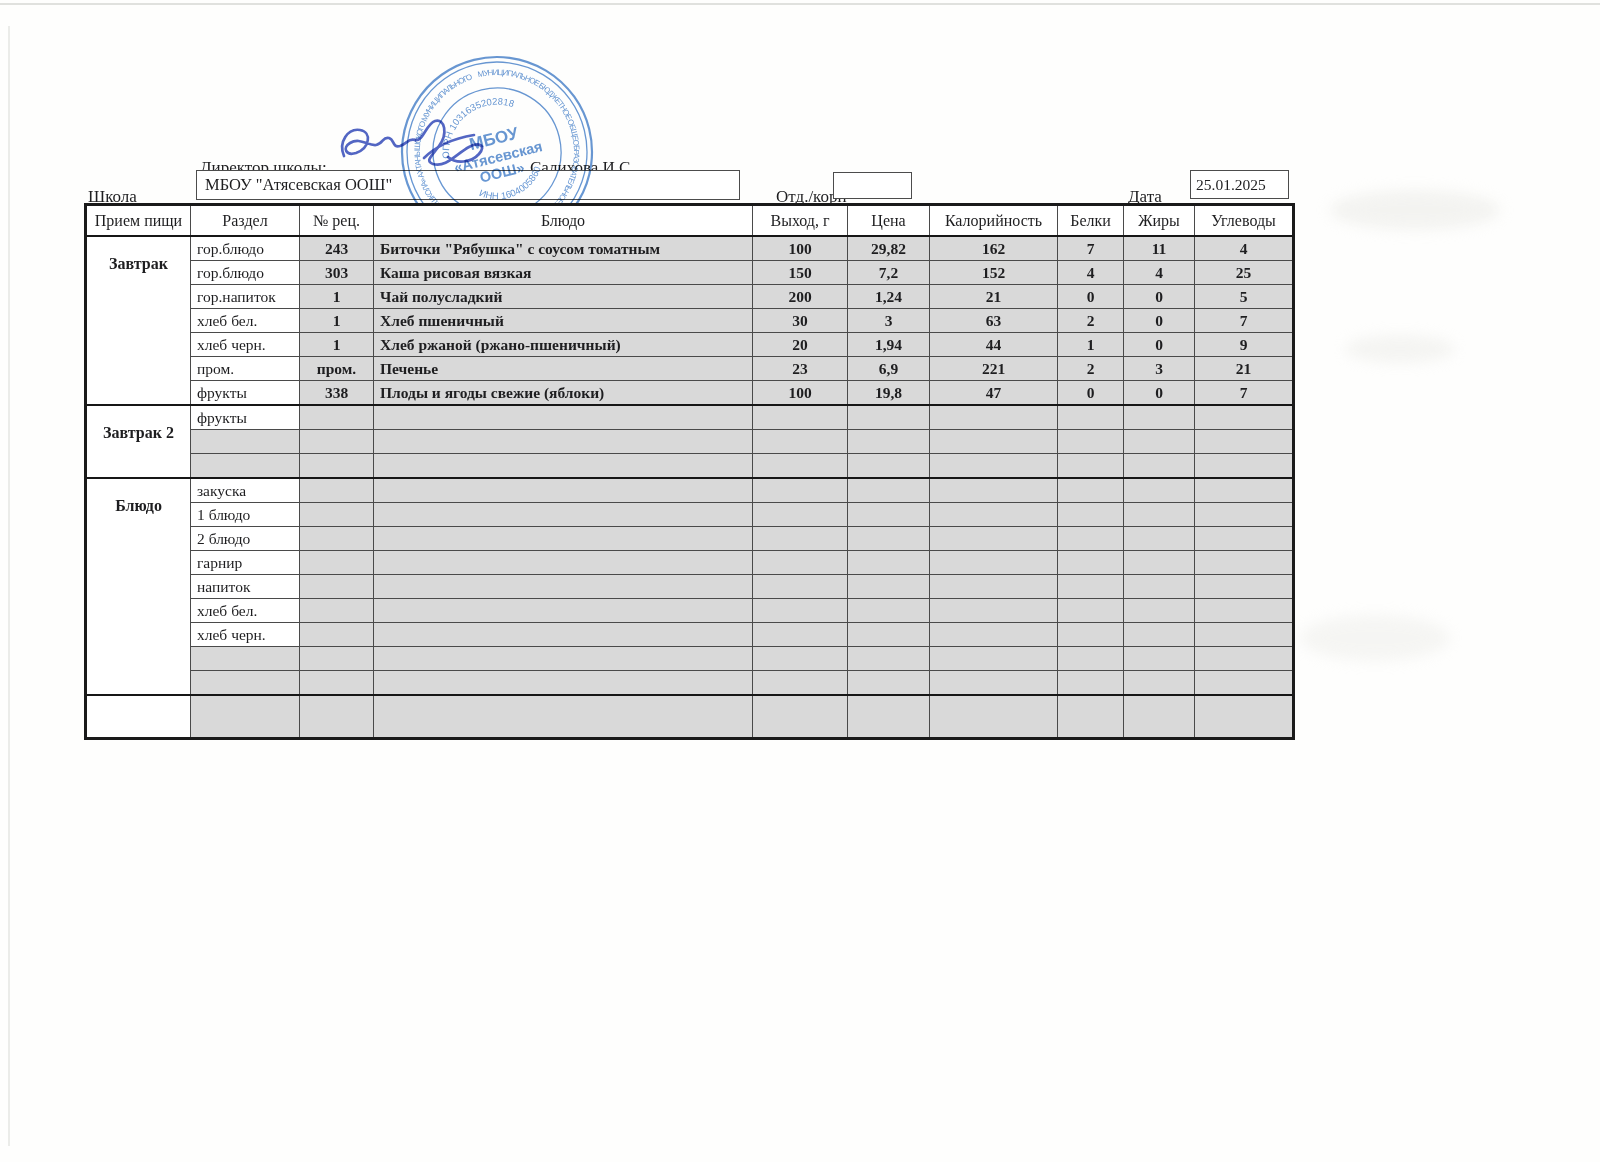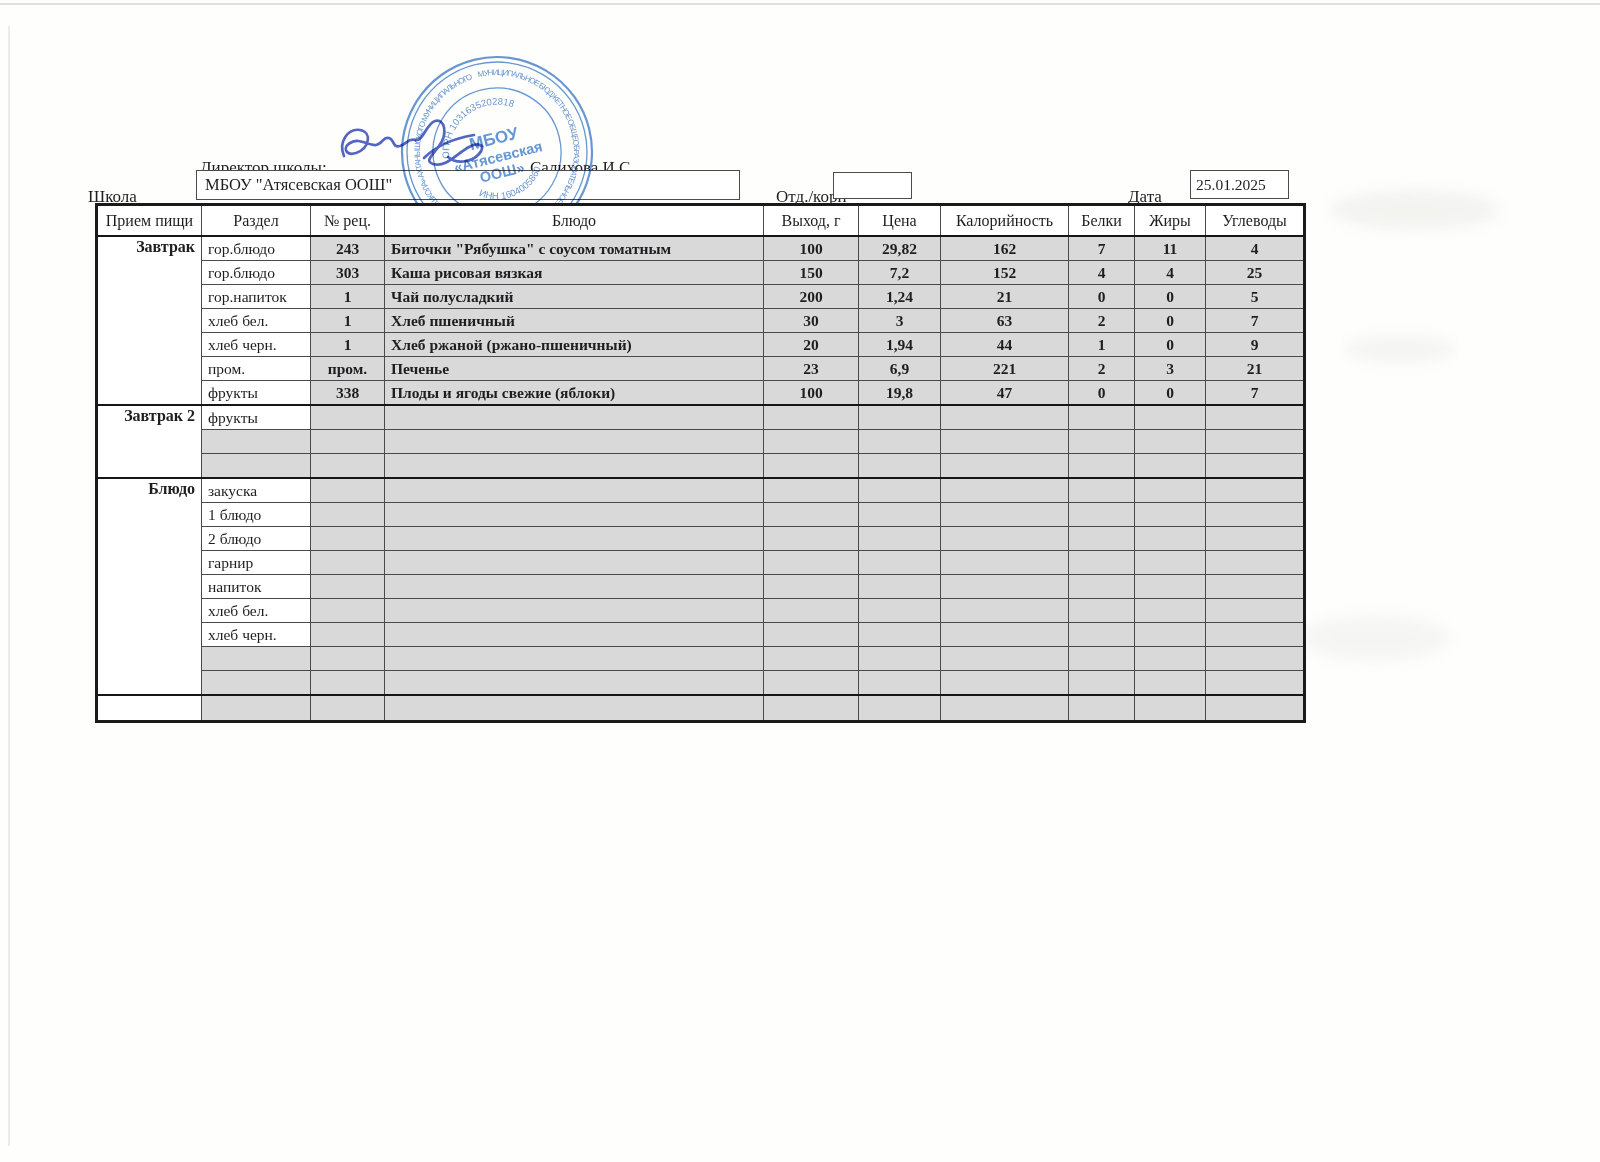--- a/index.html
+++ b/index.html
@@ -31,38 +31,38 @@
   #date-box       { left:1190px; top:170px; width:97px; height:27px; }
   #date-box span  { font-size:15.5px; padding-left:5px; }
 
   
   #signature { position:absolute; left:328px; top:112px; width:214px; height:68px; }
   #stamp { position:absolute; left:397px; top:52px; width:200px; height:200px; opacity:.85; mix-blend-mode:multiply; }
   #stamp text { fill:#4d85cc; }
 
   
   table#menu {
-    position:absolute; left:95px; top:203px; width:1208px;
+    position:absolute; left:84px; top:203px; width:1208px;
     border-collapse:collapse; table-layout:fixed;
     border:3px solid #1a1a1a;
   }
   #menu th, #menu td {
     border:1.5px solid #4a4a4a;
     height:23px; padding:0 6px;
     overflow:hidden; white-space:nowrap;
     font-size:15.5px;
   }
   #menu thead th {
     background:#fff; font-weight:normal; font-size:16px;
     height:29px; text-align:center; padding:0 2px;
     border-bottom:2.5px solid #161616;
   }
   #menu td.gray { background:#d9d9d9; }
   #menu td.white { background:#fff; }
-  #menu td.meal { background:#fff; font-weight:bold; font-size:16px; text-align:right; vertical-align:top; padding-top:1px; }
+  #menu td.meal { background:#fff; font-weight:bold; font-size:16px; text-align:center; vertical-align:top; padding-top:18px; }
   #menu td.razdel { text-align:left; font-weight:normal; }
   #menu td.dish { text-align:left; font-weight:bold; }
   #menu td.num { text-align:center; font-weight:bold; }
   #menu tr.section-start td { border-top:2.5px solid #161616; }
 </style>
 </head>
 <body>
 
 <div class="scan-top"></div>
 <div class="scan-left"></div>

